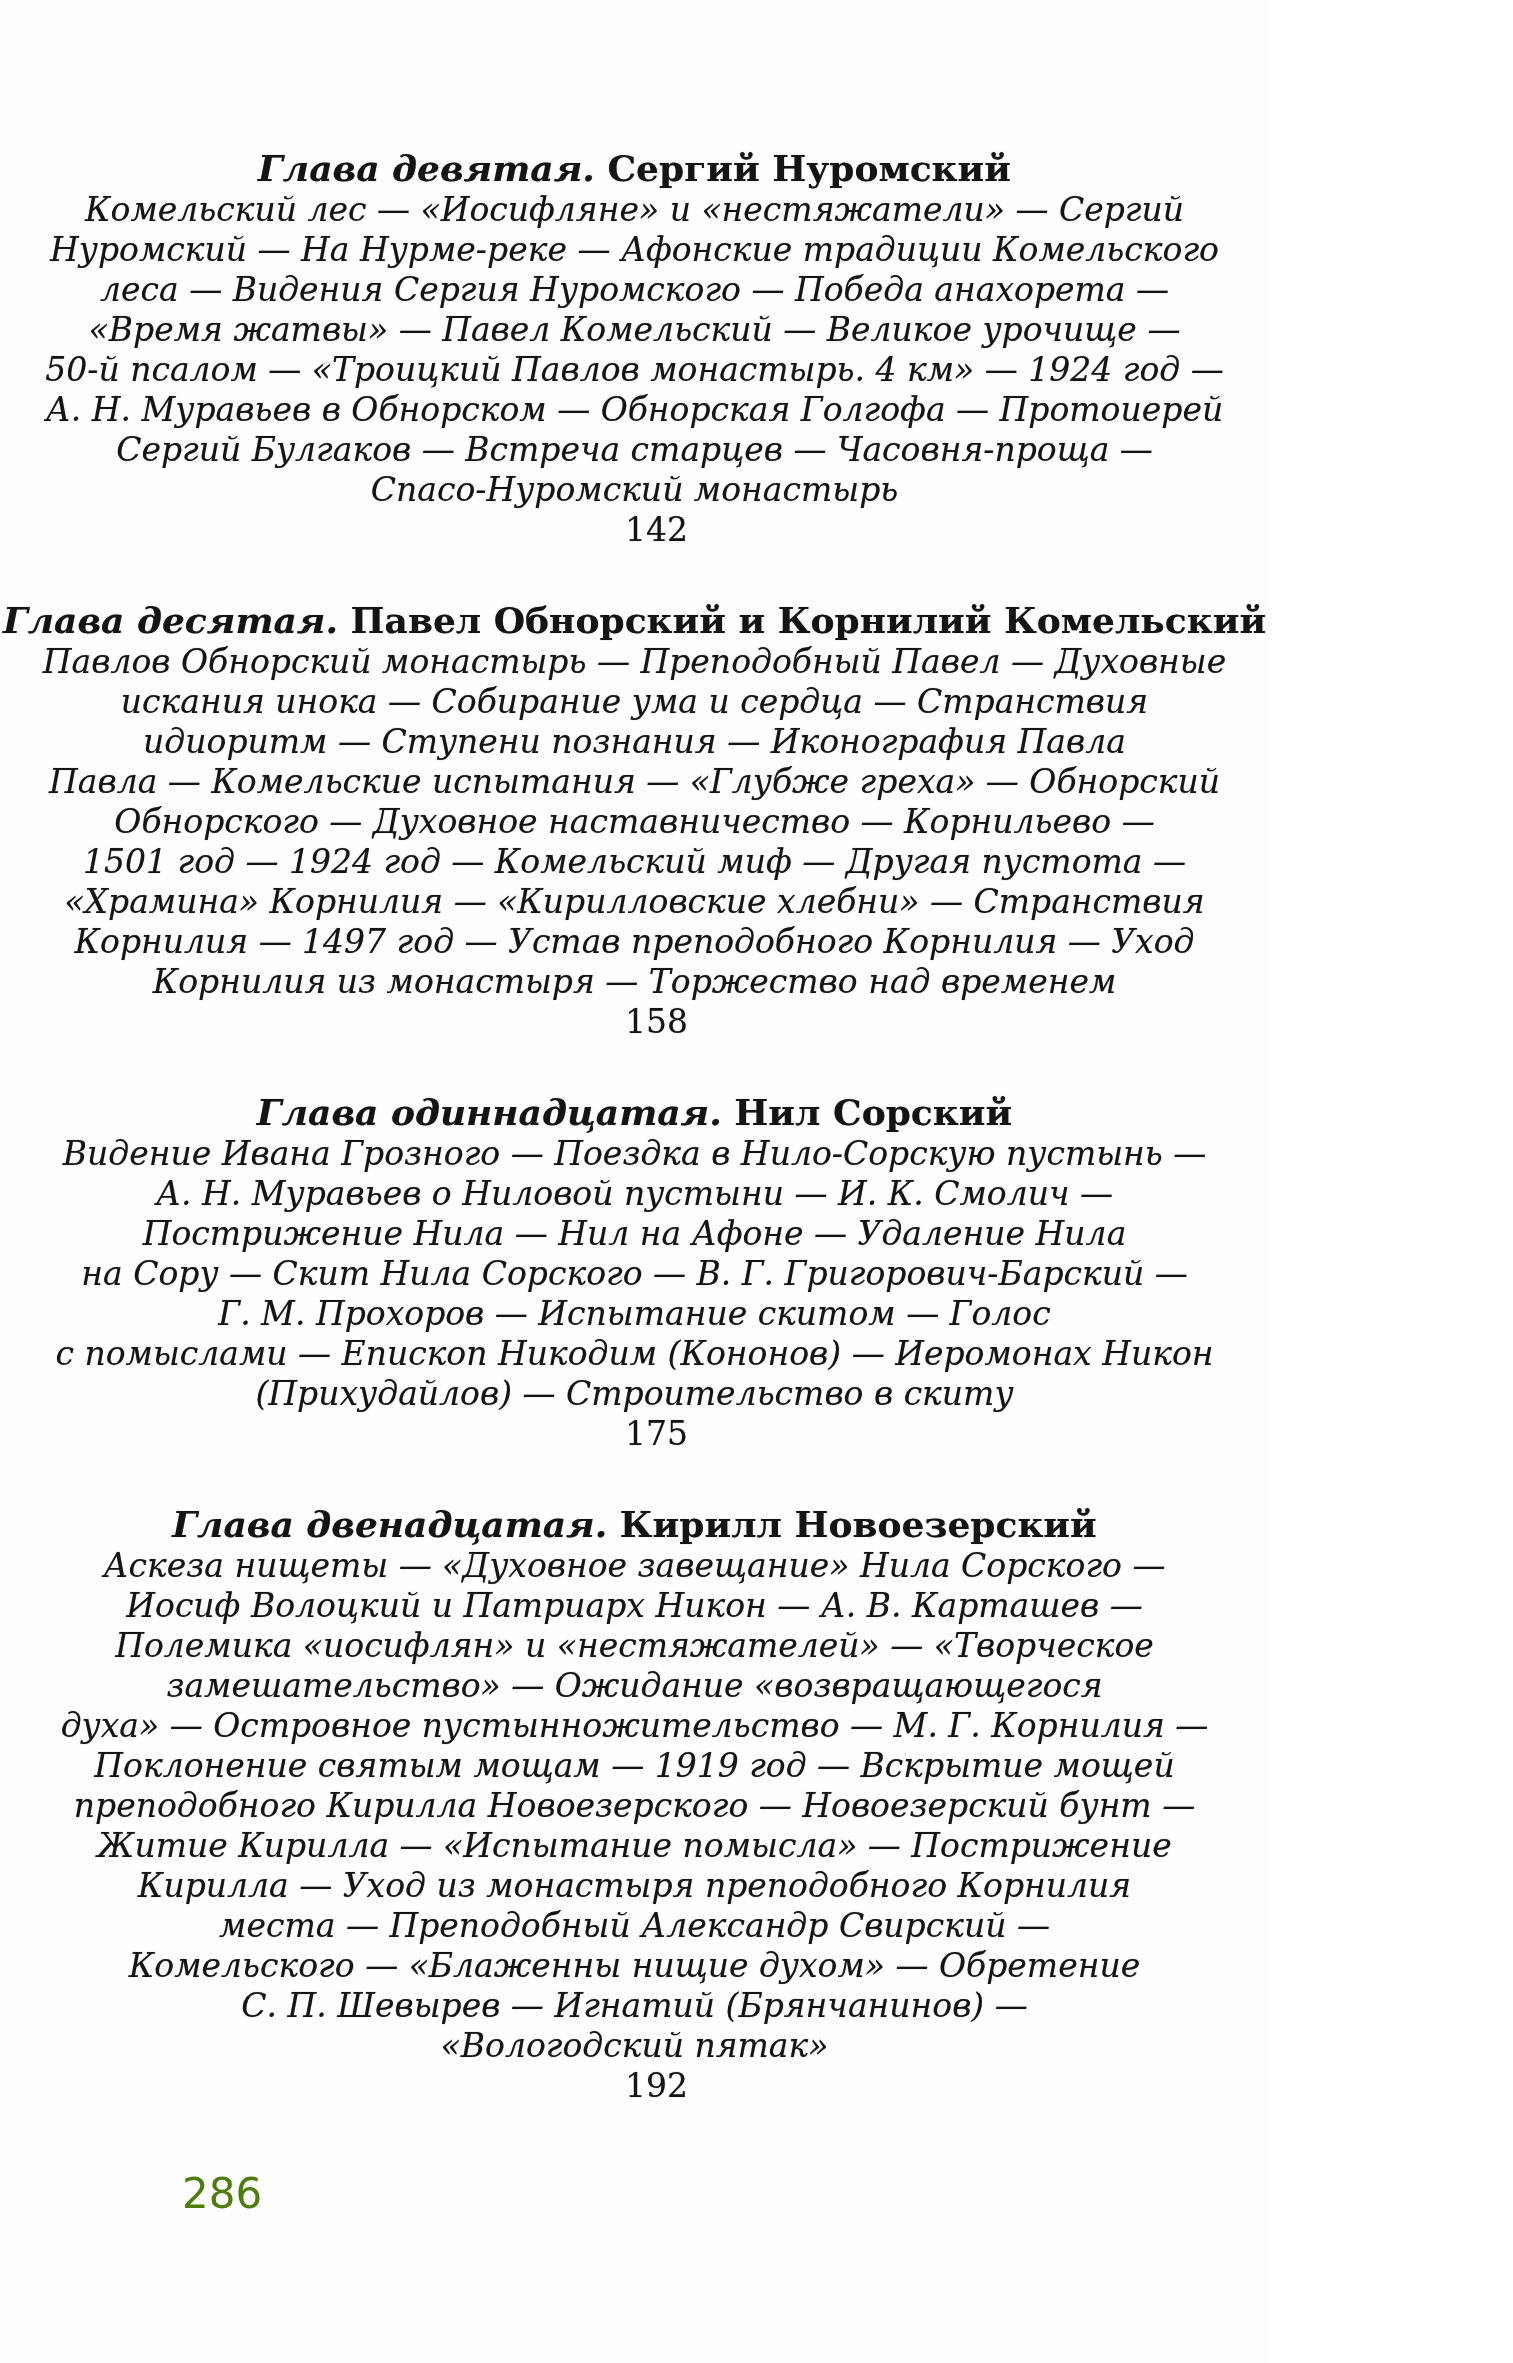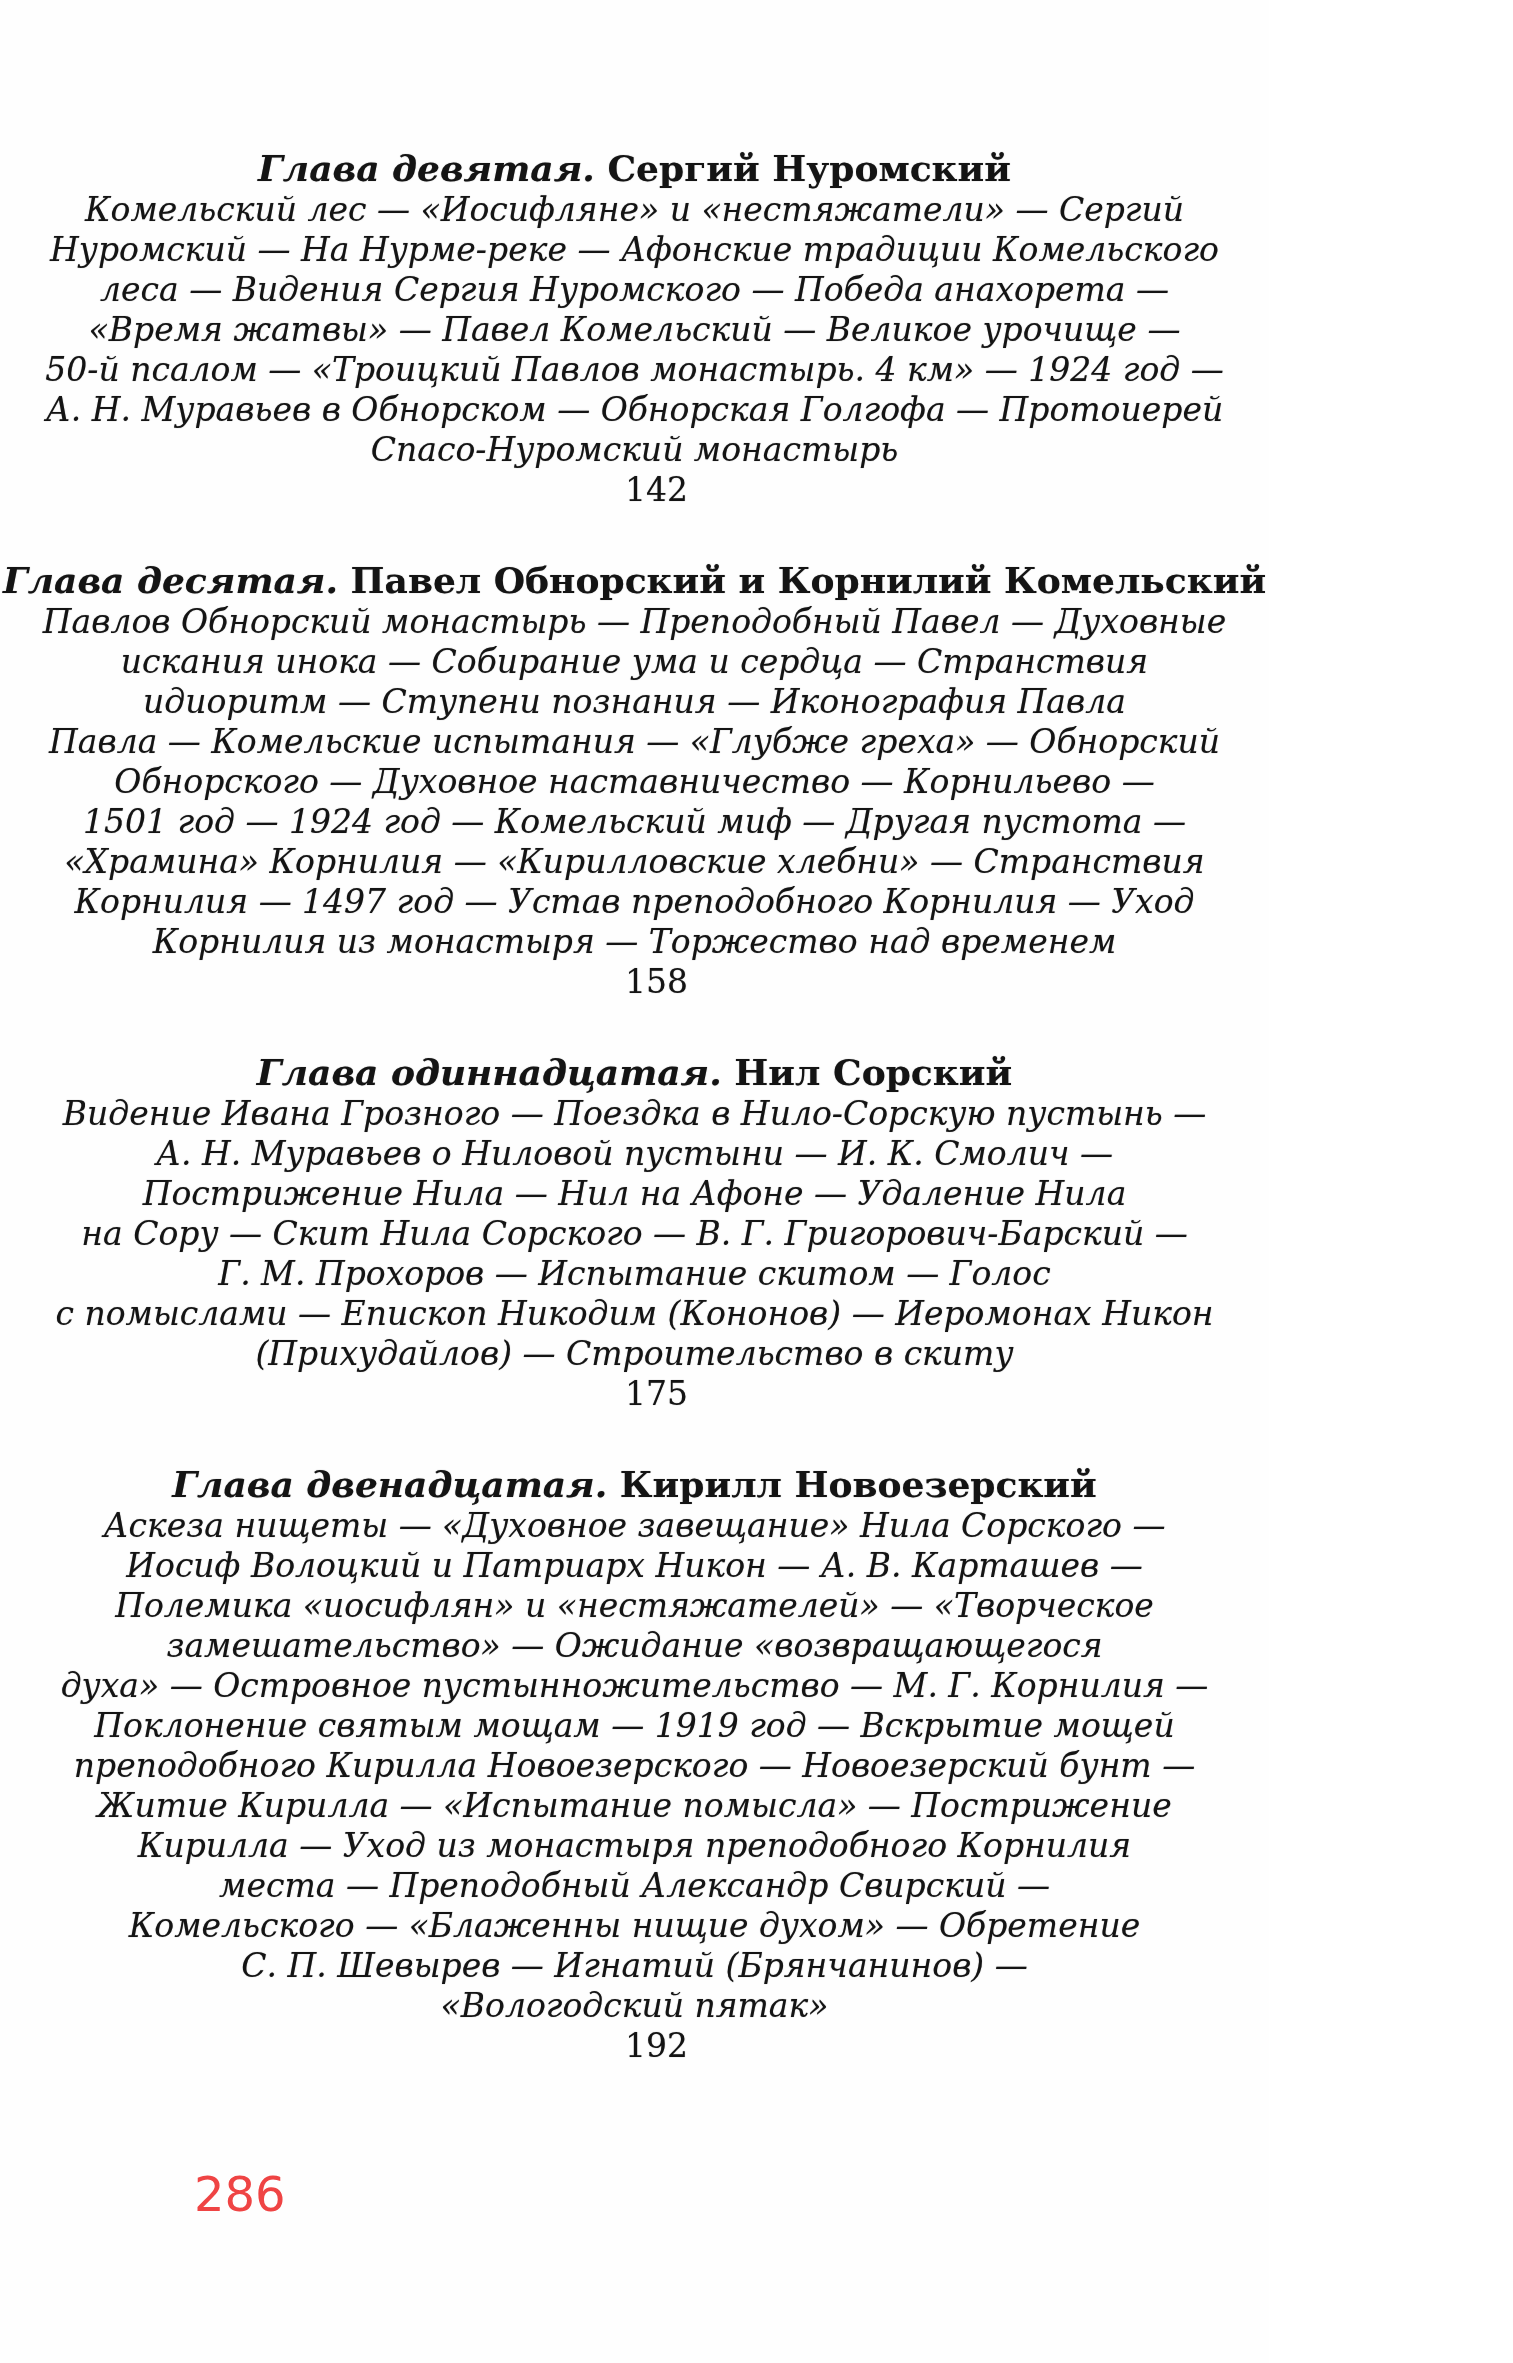--- a/index.html
+++ b/index.html
@@ -43,43 +43,44 @@
     white-space: nowrap;
   }
   .chapter-page-number {
     font-size: 33px;
     line-height: 40px;
     font-style: normal;
     padding-left: 44px;
   }
   .folio {
     position: absolute;
-    left: 194px;
+    left: 182px;
     top: 2172px;
     font-family: "DejaVu Sans", "Liberation Sans", sans-serif;
-    font-size: 48px;
+    font-size: 42px;
     line-height: 44px;
-    color: #ef4444;
+    color: #4d7c0f;
   }
 </style>
 </head>
 <body>
 
 <div class="page">
   <div class="toc">
 
     <div class="chapter">
       <div class="chapter-heading"><span class="chapter-label">Глава девятая.</span> <span class="chapter-title">Сергий Нуромский</span></div>
       <div class="chapter-summary">
           <div class="summary-line">Комельский лес — «Иосифляне» и «нестяжатели» — Сергий</div>
           <div class="summary-line">Нуромский — На Нурме-реке — Афонские традиции Комельского</div>
           <div class="summary-line">леса — Видения Сергия Нуромского — Победа анахорета —</div>
           <div class="summary-line">«Время жатвы» — Павел Комельский — Великое урочище —</div>
           <div class="summary-line">50-й псалом — «Троицкий Павлов монастырь. 4 км» — 1924 год —</div>
           <div class="summary-line">А. Н. Муравьев в Обнорском — Обнорская Голгофа — Протоиерей</div>
+          <div class="summary-line">Сергий Булгаков — Встреча старцев — Часовня-проща —</div>
           <div class="summary-line">Спасо-Нуромский монастырь</div>
         </div>
       <div class="chapter-page-number">142</div>
     </div>
 
     <div class="chapter">
       <div class="chapter-heading"><span class="chapter-label">Глава десятая.</span> <span class="chapter-title">Павел Обнорский и Корнилий Комельский</span></div>
       <div class="chapter-summary">
           <div class="summary-line">Павлов Обнорский монастырь — Преподобный Павел — Духовные</div>
           <div class="summary-line">искания инока — Собирание ума и сердца — Странствия</div>

